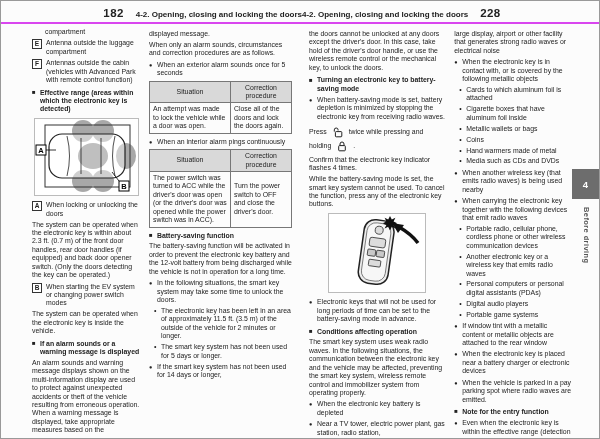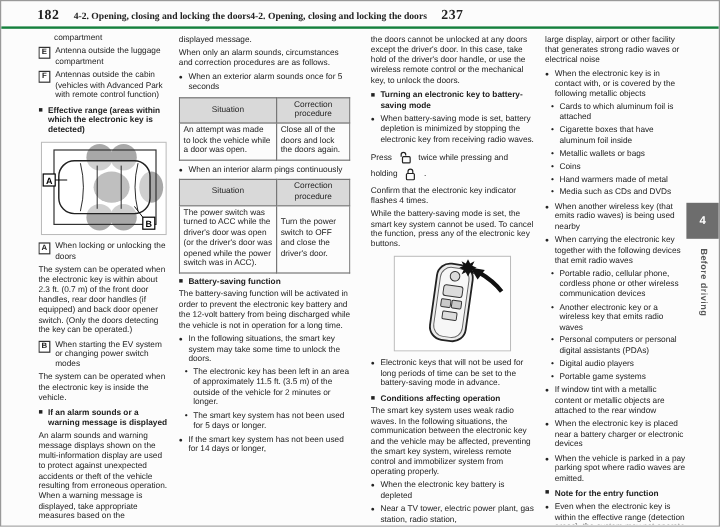--- a/index.html
+++ b/index.html
@@ -1,20 +1,20 @@
 <!DOCTYPE html>
 <html><head>
 <meta charset="utf-8">
 <style>
   html,body{margin:0;padding:0;background:#e9e9e9;}
   .page{position:relative;width:600px;height:439px;background:#fcfcfc;overflow:hidden;
         font-family:"Liberation Sans",sans-serif;color:#222;border:1px solid #999;box-sizing:border-box;}
   
-  .header{position:absolute;top:0;left:0;right:0;height:23px;border-bottom:2px solid #15803d;
-          display:flex;align-items:center;justify-content:flex-start;padding:2px 26px 0 30px;box-sizing:border-box;font-family:Liberation Serif, serif;}
+  .header{position:absolute;top:0;left:0;right:0;height:23px;border-bottom:2px solid #d946ef;
+          display:flex;align-items:center;justify-content:center;padding:2px 26px 0 30px;box-sizing:border-box;}
   .hgroup{display:flex;align-items:baseline;gap:12px;}
   .pagenum{font-size:11.5px;font-weight:bold;letter-spacing:.4px;}
   .htitle{font-size:8px;font-weight:bold;}
   
   .columns{position:absolute;top:27px;left:31px;right:28px;bottom:1px;display:flex;}
   .col{overflow:hidden;font-size:6.9px;line-height:1.22;}
   .col-1{width:112px;margin-right:8px;}
   .col-2{width:147px;margin-right:17px;}
   .col-3{width:140px;margin-right:9px;}
   .col-4{width:120px;}
@@ -47,21 +47,21 @@
 <body>
 
 <div class="page">
   <div class="header">
     <div class="hgroup">
       <span class="pagenum">182</span>
       <span class="htitle">4-2. Opening, closing and locking the doors</span>
     </div>
     <div class="hgroup">
       <span class="htitle">4-2. Opening, closing and locking the doors</span>
-      <span class="pagenum">237</span>
+      <span class="pagenum">228</span>
     </div>
   </div>
 
   <div class="columns" id="columns">
       <div class="col col-1">
         <div class="block cont">compartment</div>
         <div class="block boxed"><span class="boxletter">E</span><span>Antenna outside the luggage compartment</span></div>
         <div class="block boxed"><span class="boxletter">F</span><span>Antennas outside the cabin (vehicles with Advanced Park with remote control function)</span></div>
         <div class="block heading">Effective range (areas within which the electronic key is detected)</div>
         <div class="figure-box"><svg width="105" height="78" viewBox="0 0 105 78">

